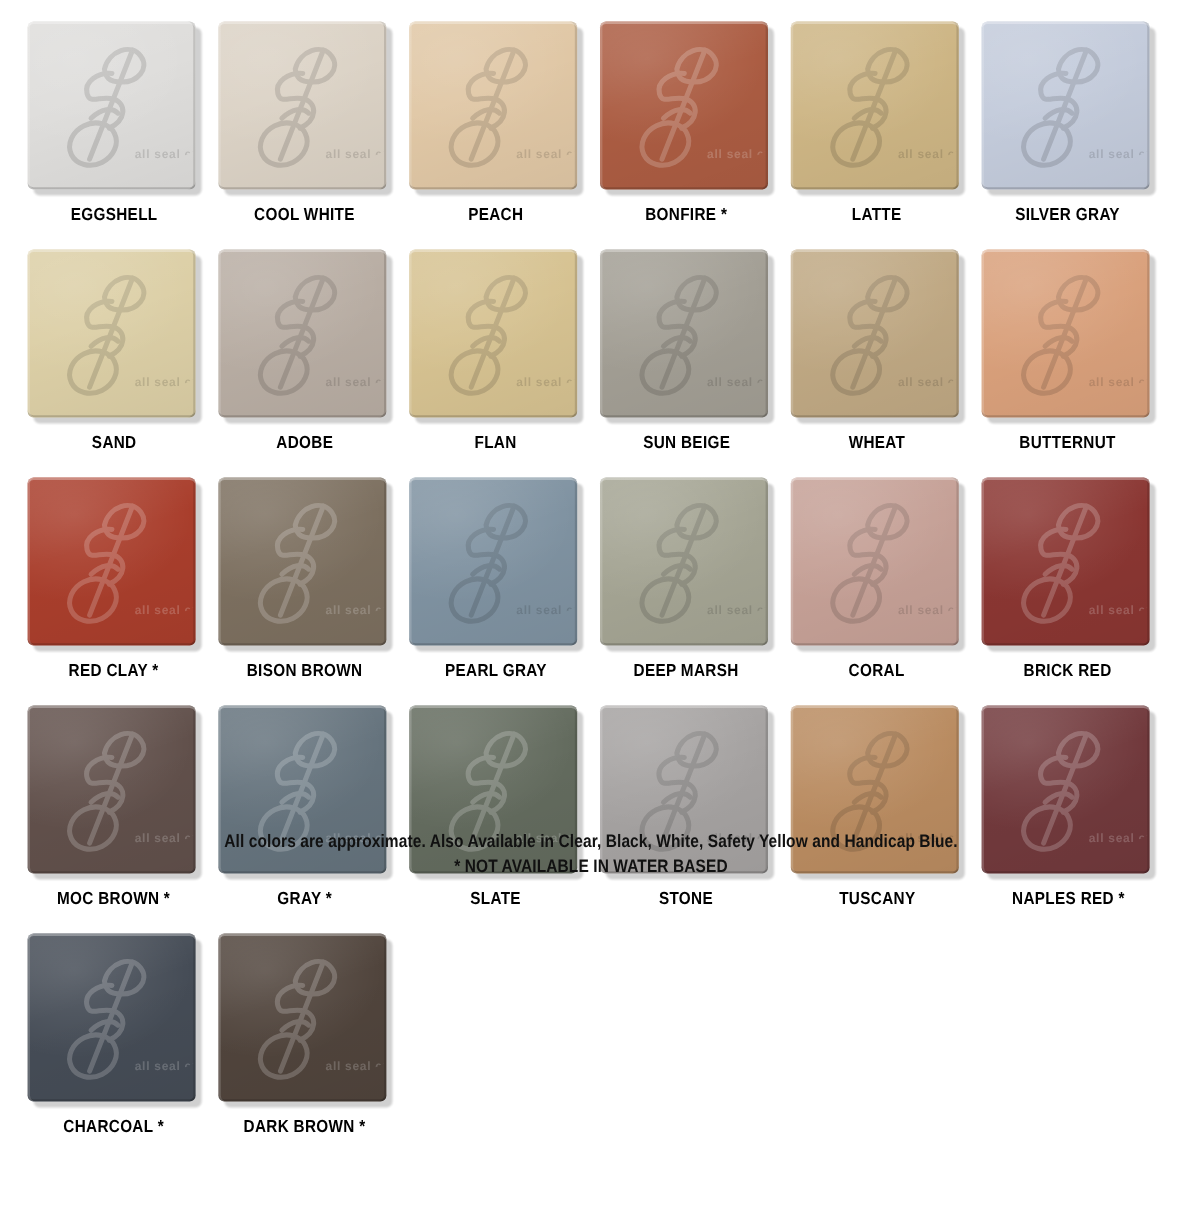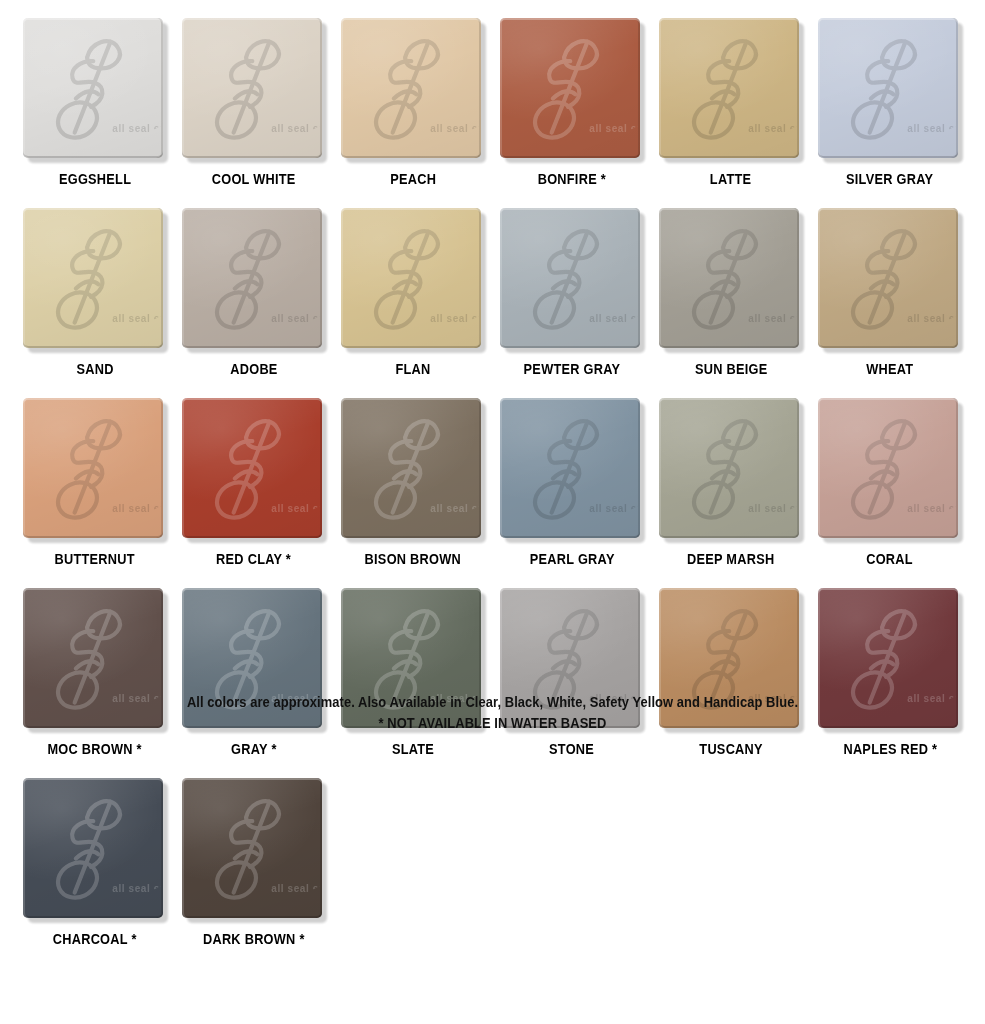--- a/index.html
+++ b/index.html
@@ -368,45 +368,20 @@
             <text x="62" y="112" transform="rotate(26 62 112)" font-family="'Liberation Sans', sans-serif" font-size="10" font-weight="bold" fill="#000" letter-spacing="0.6">all seal exteriors</text>
           </svg>
         </div>
       </div>
     </div>
     <div class="swatch-label">FLAN</div>
   </div>
 
 
 
-  <div class="swatch-cell">
-    <div class="chip-wrap">
-      <div class="chip-shadow" style="background-color: rgba(0, 0, 0, 0.22);"></div>
-      <div class="chip" style="background-color: rgb(168, 177, 183);">
-        <div class="chip-logo" style="opacity: 0.13;">
-          <svg viewBox="0 0 128 128" xmlns="http://www.w3.org/2000/svg">
-            <g fill="none" stroke="#000" stroke-width="4.2" stroke-linecap="round" stroke-linejoin="round">
-
-              <ellipse cx="36" cy="86" rx="20" ry="17"></ellipse>
-
-              <path d="M54 80 C70 80 76 68 68 60 C60 52 48 56 50 46 C52 36 66 34 76 40"></path>
-
-              <path d="M72 34 C82 22 102 24 104 38 C106 50 92 56 80 50 C70 45 70 40 72 34 Z"></path>
-
-              <path d="M28 96 C50 76 76 52 100 30"></path>
-              <path d="M44 66 C56 62 64 66 66 72"></path>
-            </g>
-
-            <text x="62" y="112" transform="rotate(26 62 112)" font-family="'Liberation Sans', sans-serif" font-size="10" font-weight="bold" fill="#000" letter-spacing="0.6">all seal exteriors</text>
-          </svg>
-        </div>
-      </div>
-    </div>
-    <div class="swatch-label">PEWTER GRAY</div>
-  </div>
 
   <div class="swatch-cell">
     <div class="chip-wrap">
       <div class="chip-shadow" style="background-color: rgba(0, 0, 0, 0.22);"></div>
       <div class="chip" style="background-color: rgb(162, 158, 148);">
         <div class="chip-logo" style="opacity: 0.13;">
           <svg viewBox="0 0 128 128" xmlns="http://www.w3.org/2000/svg">
             <g fill="none" stroke="#000" stroke-width="4.2" stroke-linecap="round" stroke-linejoin="round">
 
               <ellipse cx="36" cy="86" rx="20" ry="17"></ellipse>
@@ -603,20 +578,45 @@
             </g>
 
             <text x="62" y="112" transform="rotate(26 62 112)" font-family="'Liberation Sans', sans-serif" font-size="10" font-weight="bold" fill="#000" letter-spacing="0.6">all seal exteriors</text>
           </svg>
         </div>
       </div>
     </div>
     <div class="swatch-label">CORAL</div>
   </div>
 
+  <div class="swatch-cell">
+    <div class="chip-wrap">
+      <div class="chip-shadow" style="background-color: rgba(0, 0, 0, 0.22);"></div>
+      <div class="chip" style="background-color: rgb(138, 54, 50);">
+        <div class="chip-logo" style="opacity: 0.2;">
+          <svg viewBox="0 0 128 128" xmlns="http://www.w3.org/2000/svg">
+            <g fill="none" stroke="#ffffff" stroke-width="4.2" stroke-linecap="round" stroke-linejoin="round">
+
+              <ellipse cx="36" cy="86" rx="20" ry="17"></ellipse>
+
+              <path d="M54 80 C70 80 76 68 68 60 C60 52 48 56 50 46 C52 36 66 34 76 40"></path>
+
+              <path d="M72 34 C82 22 102 24 104 38 C106 50 92 56 80 50 C70 45 70 40 72 34 Z"></path>
+
+              <path d="M28 96 C50 76 76 52 100 30"></path>
+              <path d="M44 66 C56 62 64 66 66 72"></path>
+            </g>
+
+            <text x="62" y="112" transform="rotate(26 62 112)" font-family="'Liberation Sans', sans-serif" font-size="10" font-weight="bold" fill="#ffffff" letter-spacing="0.6">all seal exteriors</text>
+          </svg>
+        </div>
+      </div>
+    </div>
+    <div class="swatch-label">BRICK RED</div>
+  </div>
 
   <div class="swatch-cell">
     <div class="chip-wrap">
       <div class="chip-shadow" style="background-color: rgba(0, 0, 0, 0.22);"></div>
       <div class="chip" style="background-color: rgb(97, 80, 75);">
         <div class="chip-logo" style="opacity: 0.2;">
           <svg viewBox="0 0 128 128" xmlns="http://www.w3.org/2000/svg">
             <g fill="none" stroke="#ffffff" stroke-width="4.2" stroke-linecap="round" stroke-linejoin="round">
 
               <ellipse cx="36" cy="86" rx="20" ry="17"></ellipse>

